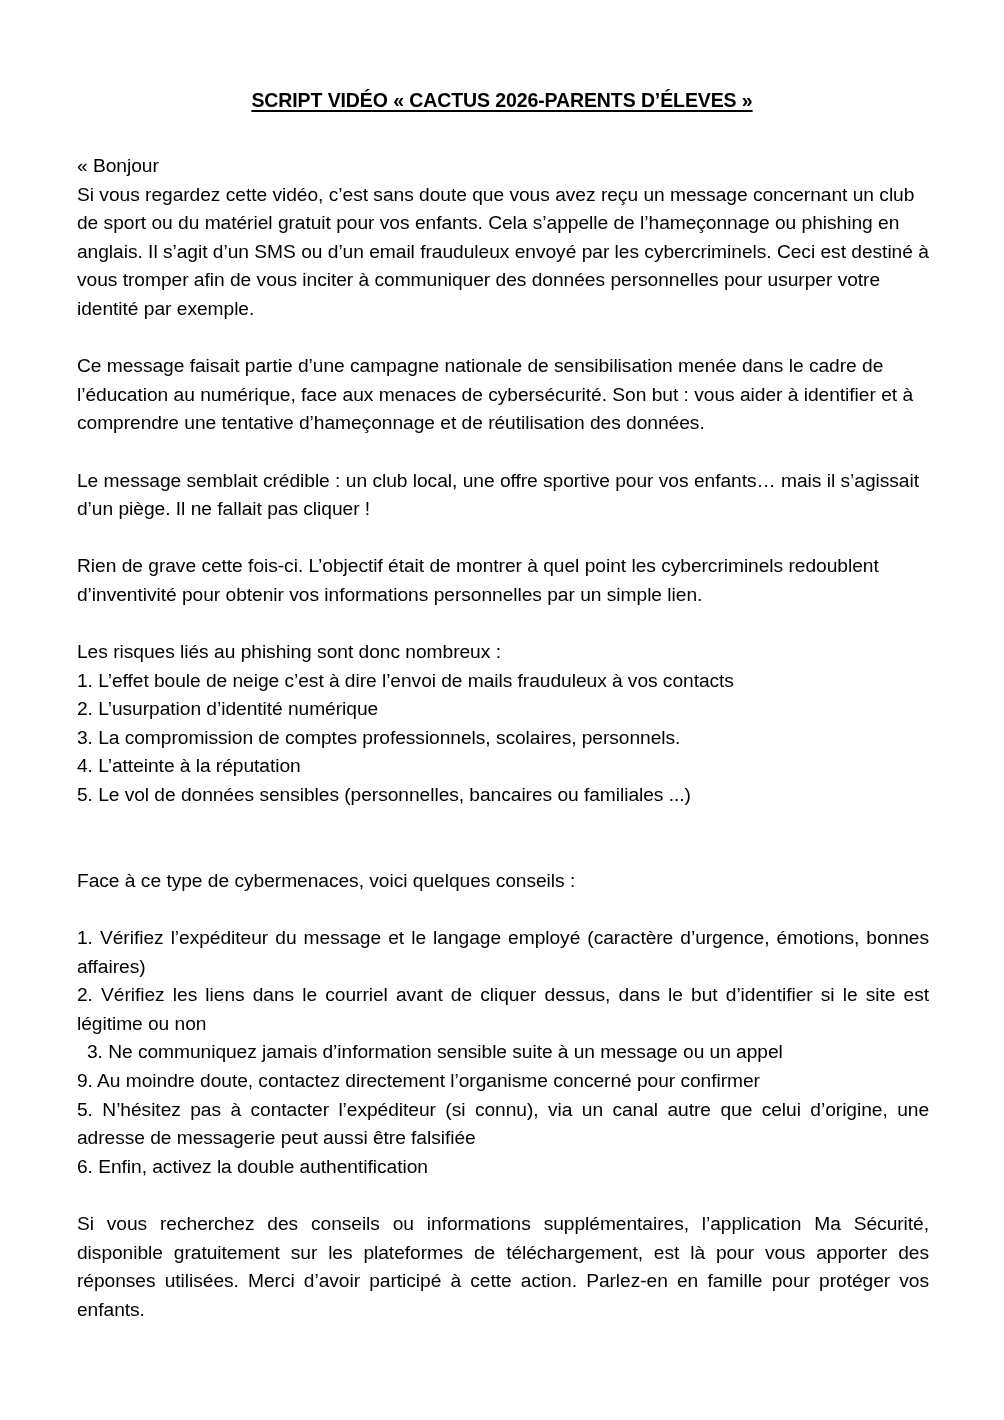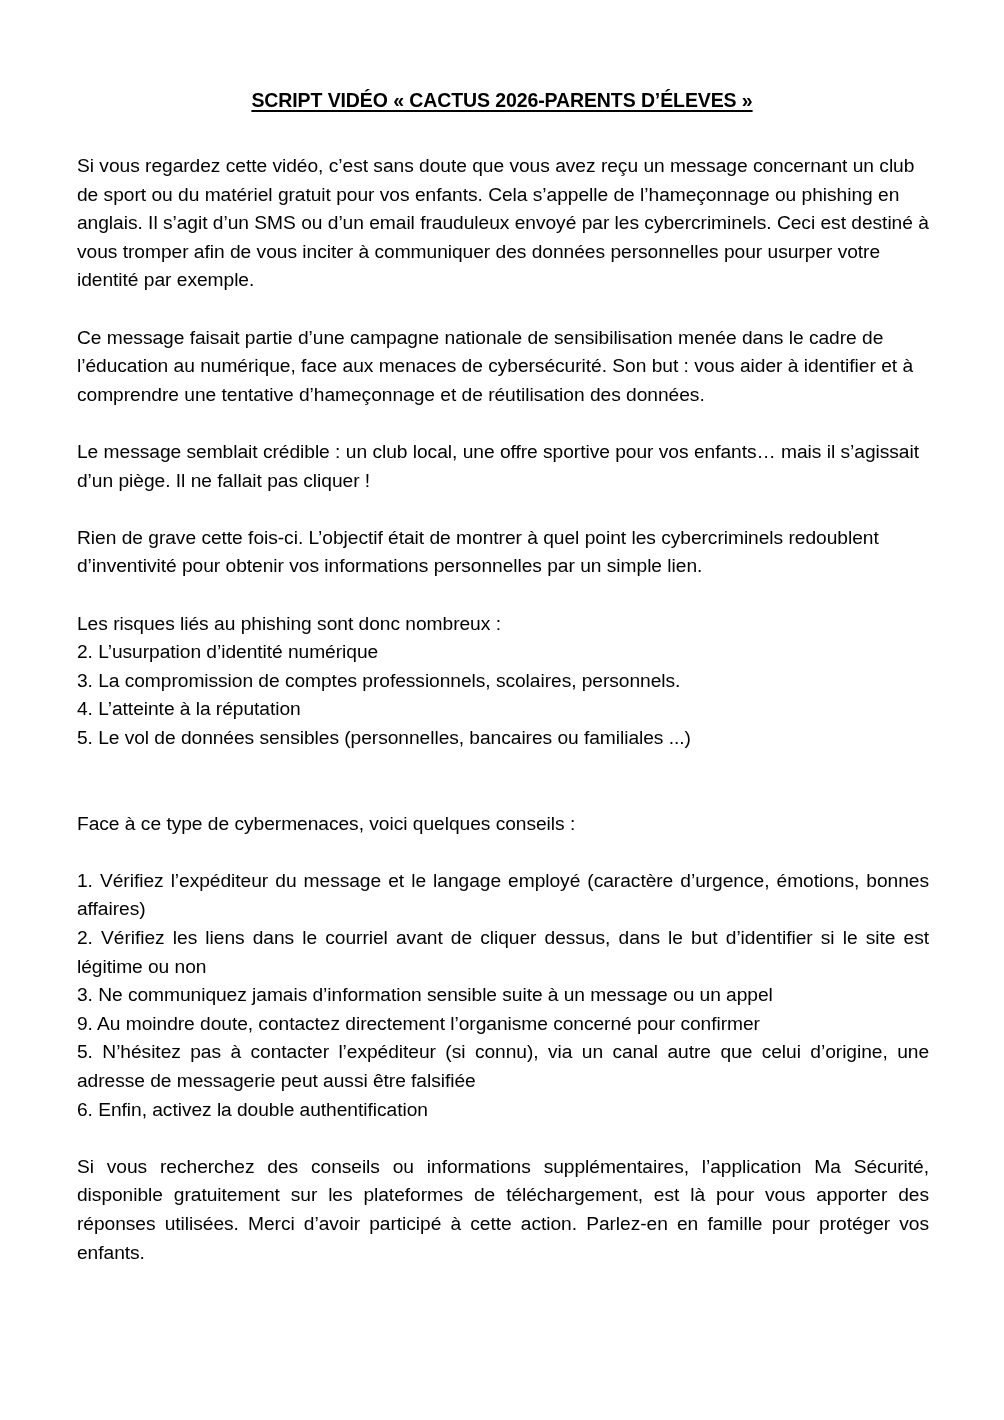--- a/index.html
+++ b/index.html
@@ -90,58 +90,60 @@
 </style>
 </head>
 <body>
 
 <div class="page">
 
   <h1 class="doc-title"><span class="u">SCRIPT VIDÉO « CACTUS 2026-PARENTS D’ÉLEVES »</span></h1>
 
   <div class="body-col">
 
+    <p class="para">« Bonjour</p>
     <p class="para">Si vous regardez cette vidéo, c’est sans doute que vous avez reçu un message concernant un club de sport ou du matériel gratuit pour vos enfants. Cela s’appelle de l’hameçonnage ou phishing en anglais. Il s’agit d’un SMS ou d’un email frauduleux envoyé par les cybercriminels. Ceci est destiné à vous tromper afin de vous inciter à communiquer des données personnelles pour usurper votre identité par exemple.</p>
 
     <div class="spacer"></div>
 
     <p class="para">Ce message faisait partie d’une campagne nationale de sensibilisation menée dans le cadre de l’éducation au numérique, face aux menaces de cybersécurité. Son but : vous aider à identifier et à comprendre une tentative d’hameçonnage et de réutilisation des données.</p>
 
     <div class="spacer"></div>
 
     <p class="para">Le message semblait crédible : un club local, une offre sportive pour vos enfants… mais il s’agissait d’un piège. Il ne fallait pas cliquer !</p>
 
     <div class="spacer"></div>
 
     <p class="para">Rien de grave cette fois-ci. L’objectif était de montrer à quel point les cybercriminels redoublent d’inventivité pour obtenir vos informations personnelles par un simple lien.</p>
 
     <div class="spacer"></div>
 
     <p class="para">Les risques liés au phishing sont donc nombreux :</p>
 
     <ol class="list risks">
+      <li>1. L’effet boule de neige c’est à dire l’envoi de mails frauduleux à vos contacts</li>
       <li>2. L’usurpation d’identité numérique</li>
       <li>3. La compromission de comptes professionnels, scolaires, personnels.</li>
       <li>4. L’atteinte à la réputation</li>
       <li>5. Le vol de données sensibles (personnelles, bancaires ou familiales ...)</li>
     </ol>
 
     <div class="spacer"></div>
 
 
     <div class="spacer"></div>
 
     <p class="para">Face à ce type de cybermenaces, voici quelques conseils :</p>
 
     <div class="spacer"></div>
 
     <ol class="list advice">
       <li style="text-align-last: left;">1. Vérifiez l’expéditeur du message et le langage employé (caractère d’urgence, émotions, bonnes affaires)</li>
       <li style="text-align-last: left;">2. Vérifiez les liens dans le courriel avant de cliquer dessus, dans le but d’identifier si le site est légitime ou non</li>
-      <li class="single" style="text-align-last: left;">3. Ne communiquez jamais d’information sensible suite à un message ou un appel</li>
+      <li class="single" style="text-align-last: left; margin-left: 10px;">3. Ne communiquez jamais d’information sensible suite à un message ou un appel</li>
       <li class="single" style="text-align-last: left;">9. Au moindre doute, contactez directement l’organisme concerné pour confirmer</li>
       <li style="text-align-last: left;">5. N’hésitez pas à contacter l’expéditeur (si connu), via un canal autre que celui d’origine, une adresse de messagerie peut aussi être falsifiée</li>
       <li class="single" style="text-align-last: left;">6. Enfin, activez la double authentification</li>
     </ol>
 
     <div class="spacer"></div>
 
     <p class="para justify" style="text-align-last: left;">Si vous recherchez des conseils ou informations supplémentaires, l’application Ma Sécurité, disponible gratuitement sur les plateformes de téléchargement, est là pour vous apporter des réponses utilisées. Merci d’avoir participé à cette action. Parlez-en en famille pour protéger vos enfants.</p>
 
   </div>

